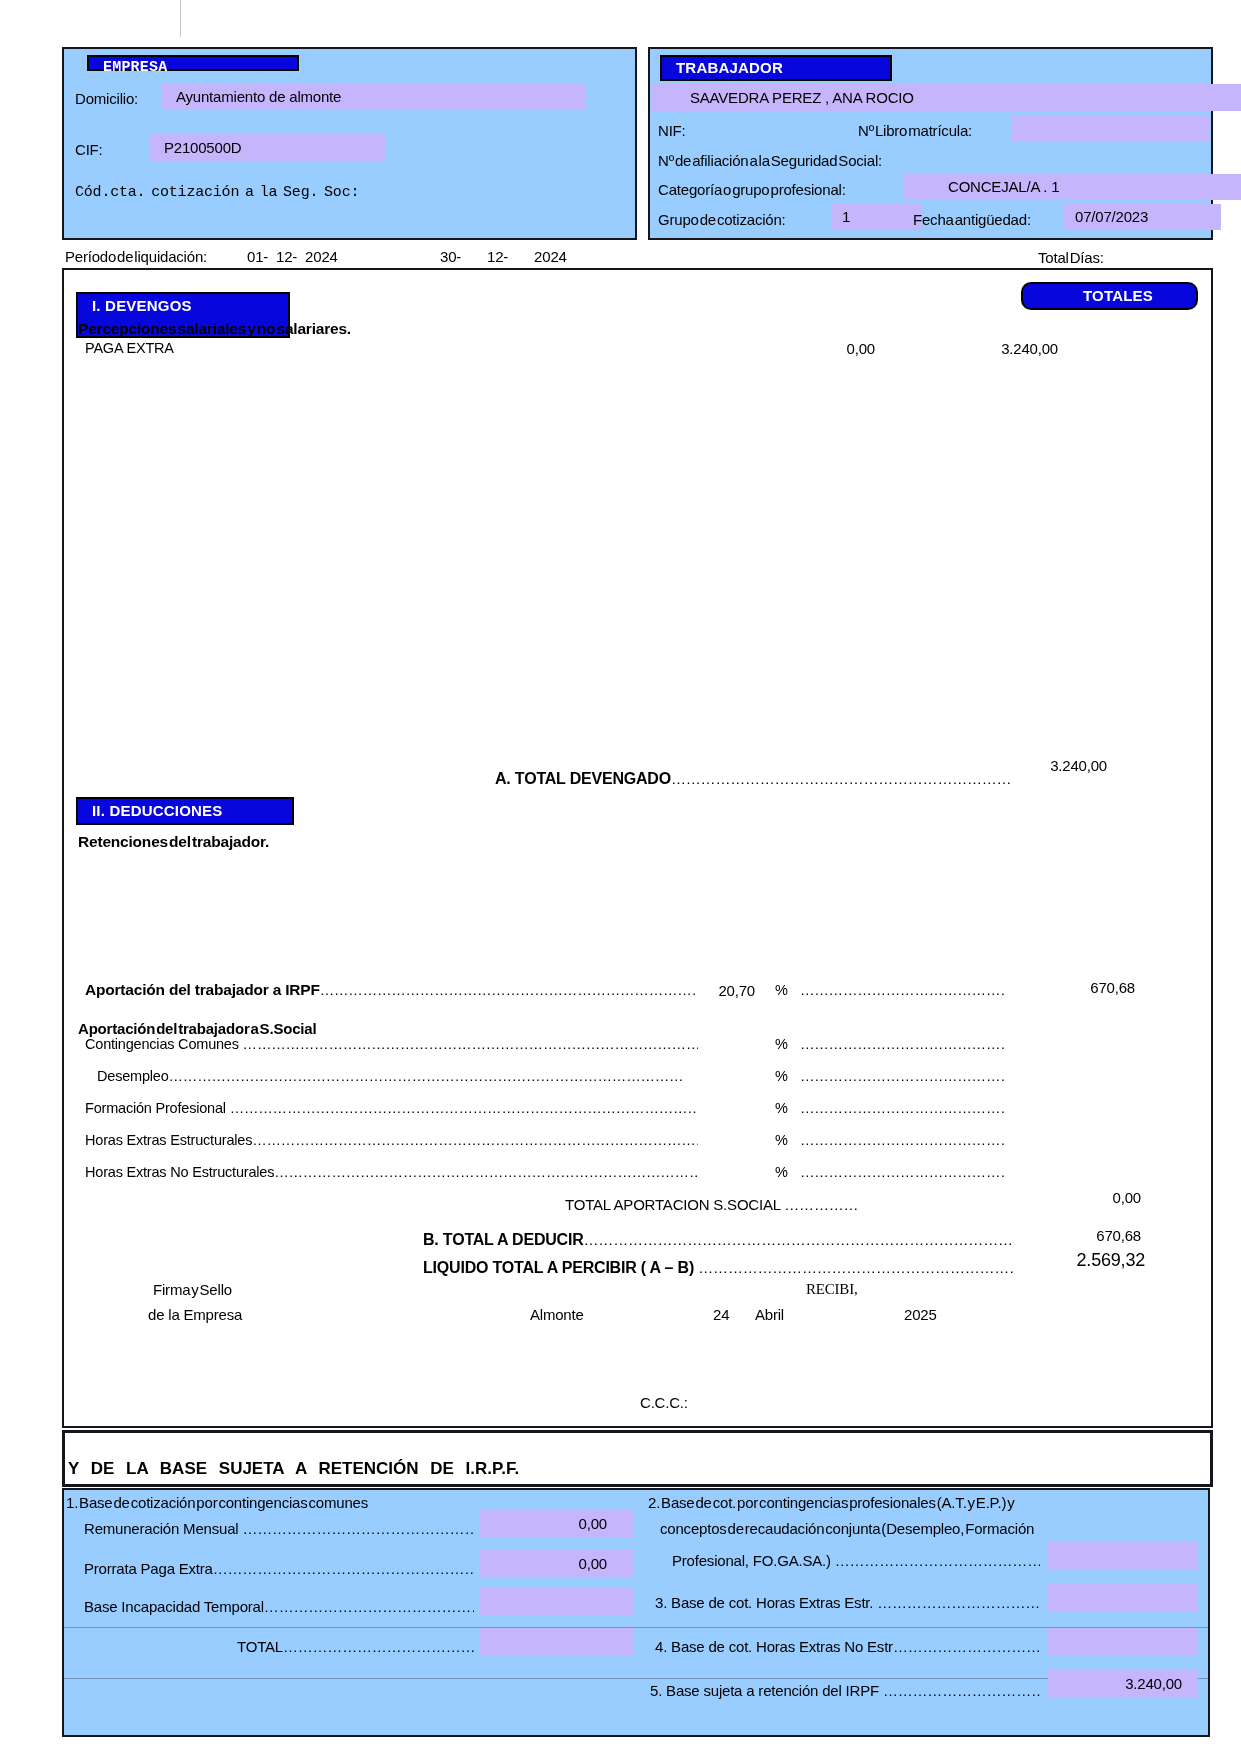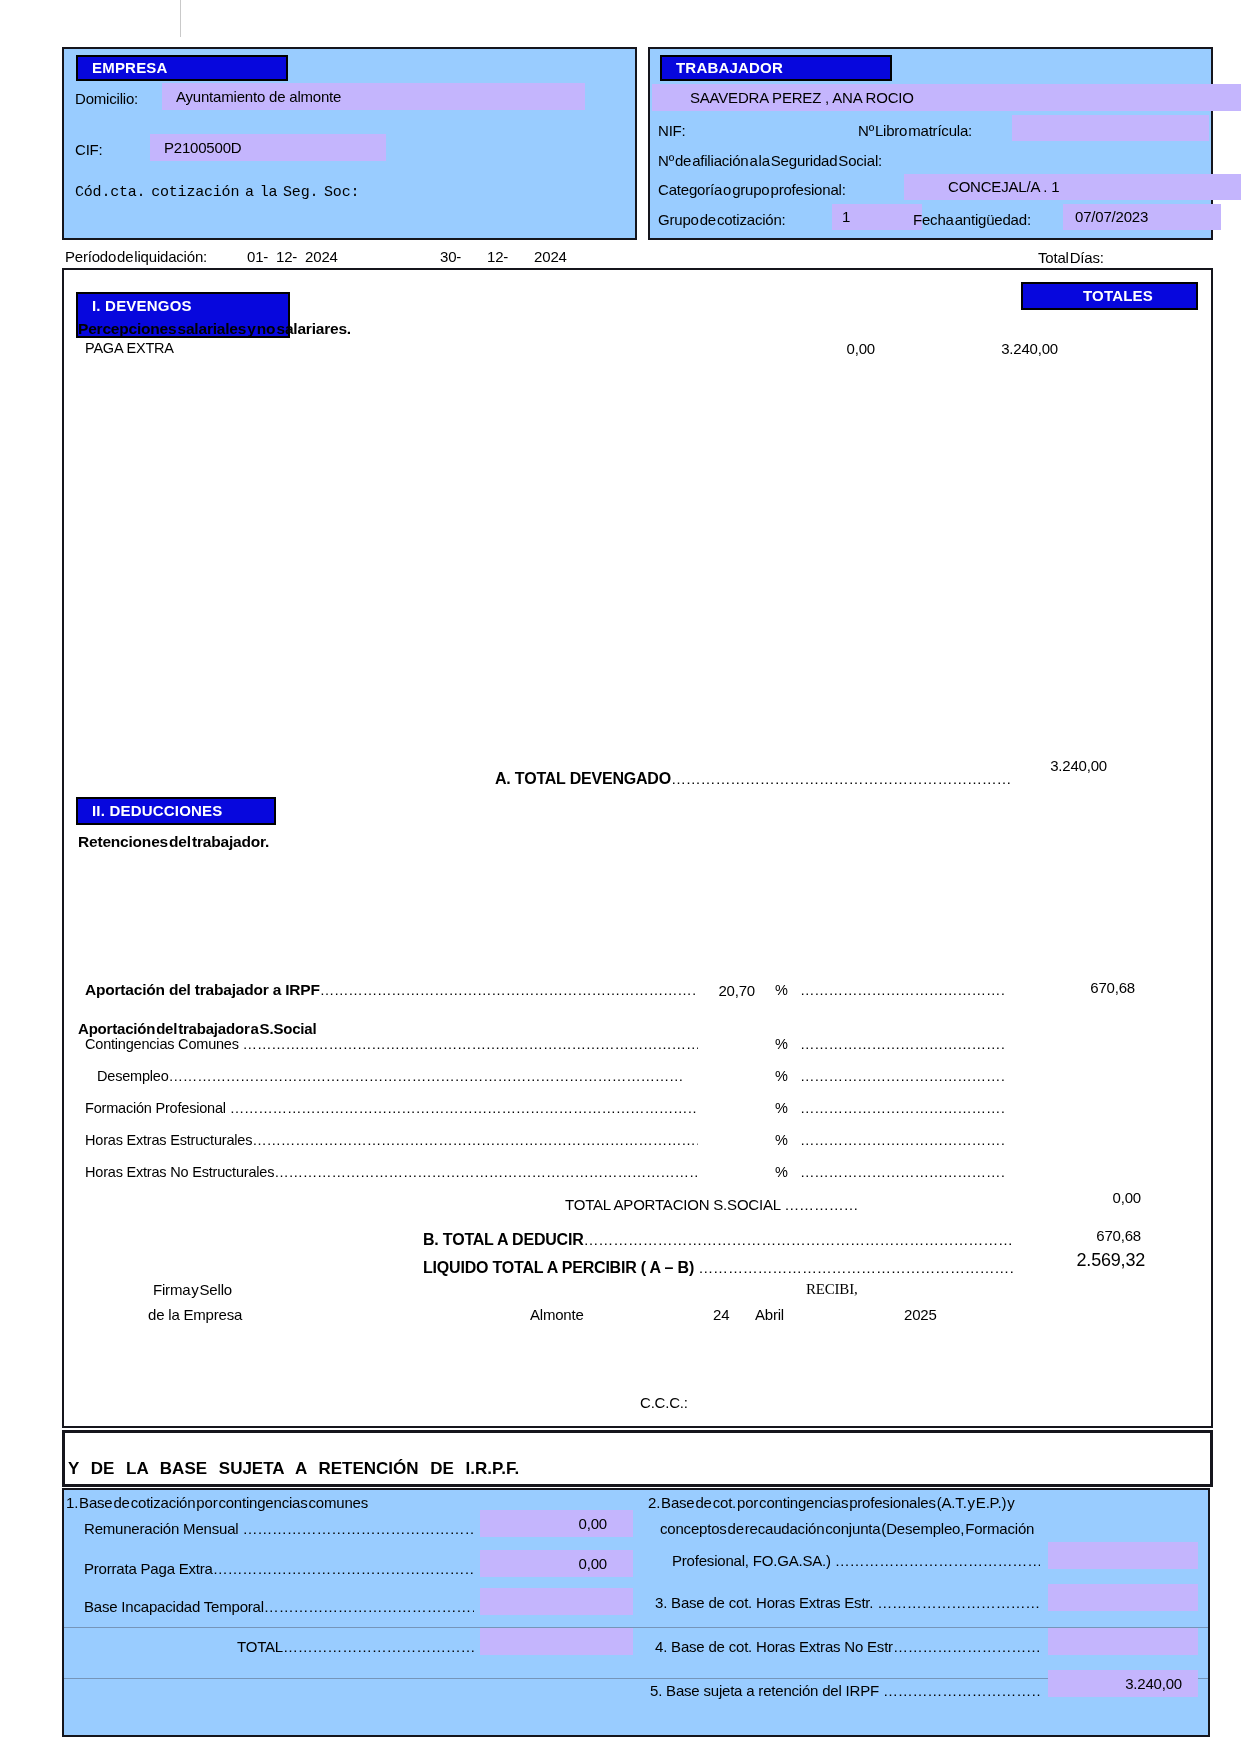--- a/index.html
+++ b/index.html
@@ -7,39 +7,39 @@
         font-family:"Liberation Sans", sans-serif;color:#000;letter-spacing:-0.2px;}
   .lbl{position:absolute;font-size:15px;white-space:nowrap;}
   .sm{font-size:14.5px;}
   .b{font-weight:bold;}
   .tight{word-spacing:-3px;}
   .bluebox{position:absolute;background:#99CCFF;border:2px solid #15151c;box-sizing:border-box;}
   .whitebox{position:absolute;background:#fff;border:2px solid #15151c;box-sizing:border-box;}
   .bhdr{position:absolute;background:#0707dd;border:2px solid #000;box-sizing:border-box;
         color:#fff;font-weight:bold;font-size:15px;line-height:22px;white-space:nowrap;
         padding-left:14px;letter-spacing:0.2px;}
-  .bhdr.center{padding-left:17px;text-align:center;}
+  .bhdr.center{padding-left:17px;text-align:center;border-radius:10px;}
   .field{position:absolute;background:#c4b5fd;font-size:15px;line-height:27px;white-space:nowrap;overflow:hidden;}
   .ldbox{position:absolute;white-space:nowrap;overflow:hidden;font-size:14.5px;height:21px;}
   .val{position:absolute;font-size:15px;text-align:right;white-space:nowrap;}
   .pct{position:absolute;font-size:14.5px;}
   .sep{position:absolute;height:1px;background:rgba(60,60,70,.38);}
   .title{position:absolute;font-weight:bold;font-size:17px;word-spacing:7px;letter-spacing:0;
          white-space:nowrap;overflow:hidden;}
   .crease{position:absolute;width:1px;background:#c9c9c9;}
 </style>
 </head>
 <body>
 
 <div class="page">
 
   <div class="crease" style="left:180px;top:0;height:37px;"></div>
 
   <div class="bluebox" style="left:62px;top:47px;width:575px;height:193px;"></div>
-  <div class="bhdr" style="left:76px;top:55px;width:212px;height:26px;">EMPRESA</div>
+  <div class="bhdr" style="left:87px;top:55px;width:212px;height:16px;font-family:Liberation Mono, monospace;">EMPRESA</div>
   <span class="lbl" style="left:75px;top:90px;">Domicilio:</span>
   <div class="field" style="left:162px;top:83px;width:409px;height:27px;padding-left:14px;">Ayuntamiento de almonte</div>
   <span class="lbl" style="left:75px;top:141px;">CIF:</span>
   <div class="field" style="left:150px;top:134px;width:222px;height:27px;padding-left:14px;">P2100500D</div>
   <span class="lbl tight" style="left:75px;top:184px;font-family:Liberation Mono, monospace;">Cód.cta. cotización a la Seg. Soc:</span>
 
   <div class="bluebox" style="left:648px;top:47px;width:565px;height:193px;"></div>
   <div class="bhdr" style="left:660px;top:55px;width:232px;height:26px;">TRABAJADOR</div>
   <div class="field" style="left:652px;top:84px;width:557px;height:27px;padding-left:38px;">SAAVEDRA PEREZ , ANA ROCIO</div>
   <span class="lbl" style="left:658px;top:122px;">NIF:</span>
@@ -63,21 +63,21 @@
   <div class="bhdr center" style="left:1021px;top:282px;width:177px;height:28px;line-height:24px;">TOTALES</div>
   <span class="lbl b tight" style="left:78px;top:320px;font-size:15.5px;">Percepciones salariales y no salariares.</span>
 
   <span class="lbl sm" style="left:85px;top:340px;">PAGA EXTRA</span>
   <div class="val sm" style="left:775px;top:340px;width:100px;">0,00</div>
   <div class="val sm" style="left:938px;top:340px;width:120px;">3.240,00</div>
 
   <div class="ldbox" style="left:495px;top:770px;width:516px;font-size:15px;"><span class="b" style="font-size:16px;">A. TOTAL DEVENGADO</span><span>………………………………………………………………………………………………</span></div>
   <div class="val" style="left:987px;top:757px;width:120px;">3.240,00</div>
 
-  <div class="bhdr" style="left:76px;top:797px;width:200px;height:28px;line-height:24px;">II. DEDUCCIONES</div>
+  <div class="bhdr" style="left:76px;top:797px;width:218px;height:28px;line-height:24px;">II. DEDUCCIONES</div>
   <span class="lbl b tight" style="left:78px;top:833px;font-size:15.5px;">Retenciones del trabajador.</span>
 
   <div class="ldbox" style="left:85px;top:981px;width:613px;"><span class="b" style="font-size:15.5px;">Aportación del trabajador a IRPF</span><span>………………………………………………………………………………………………</span></div>
   <div class="val sm" style="left:640px;top:982px;width:115px;">20,70</div>
   <span class="pct" style="left:775px;top:982px;">%</span>
   <div class="ldbox" style="left:800px;top:982px;width:206px;">………………………………………………………………………………………………</div>
   <div class="val" style="left:1015px;top:979px;width:120px;">670,68</div>
 
   <span class="lbl b tight" style="left:78px;top:1020px;font-size:15px;">Aportación del trabajador a S.Social</span>
 

